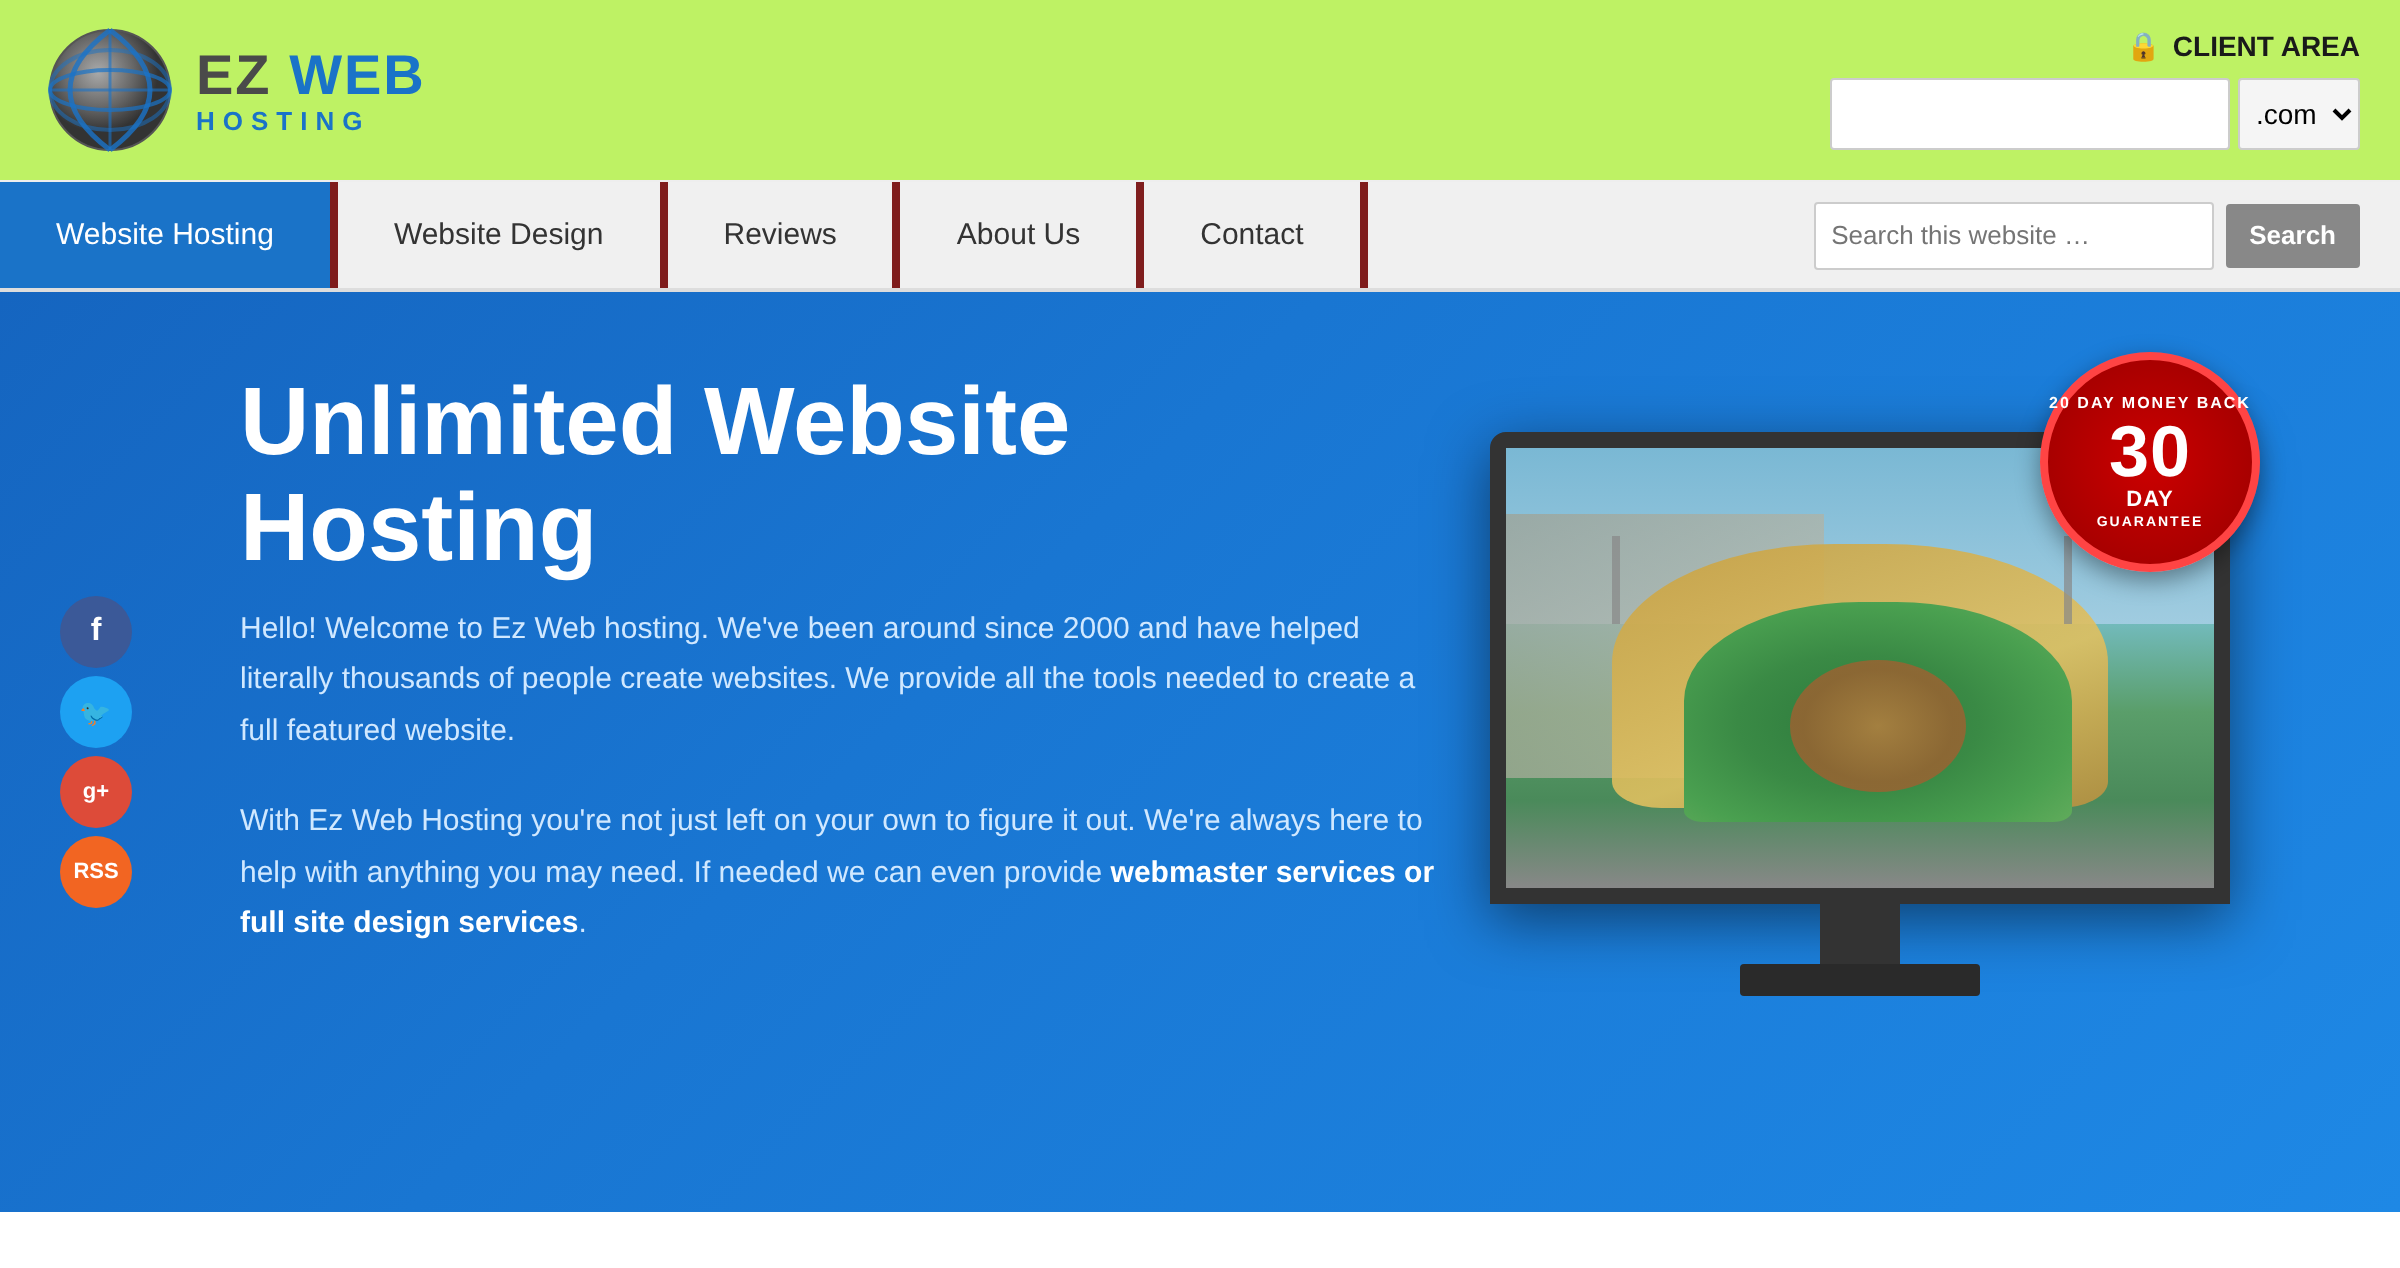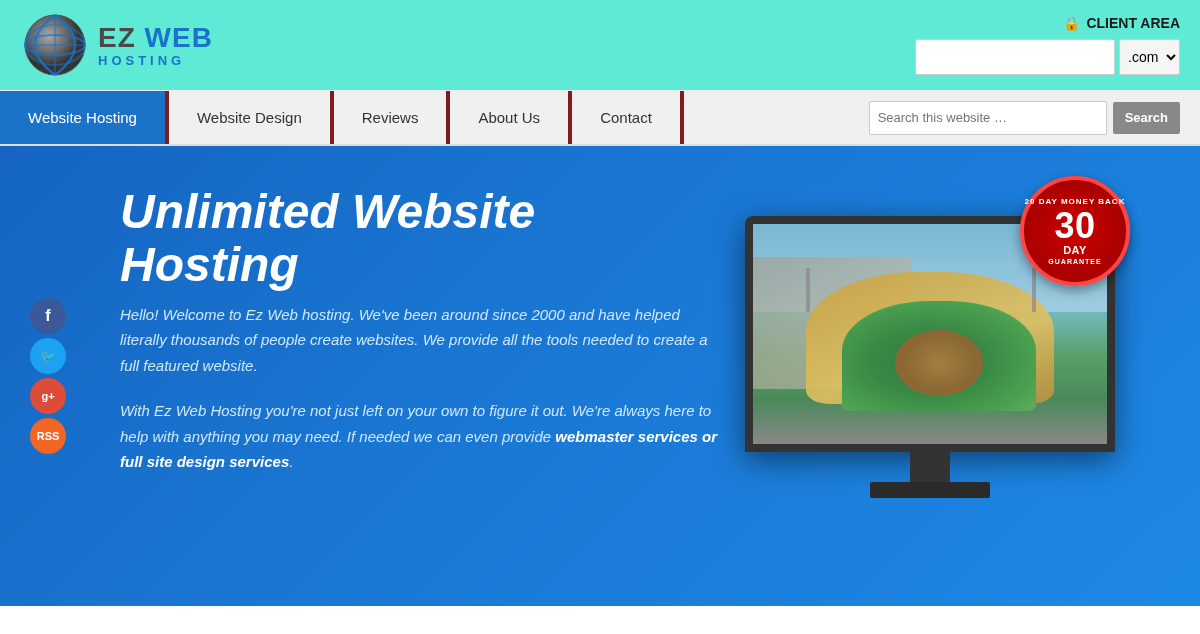--- a/index.html
+++ b/index.html
@@ -4,21 +4,21 @@
   <style>
     * { margin: 0; padding: 0; box-sizing: border-box; }
     body { font-family: Arial, sans-serif; background: #fff; width: 1200px; overflow-x: hidden; }
 
     
     .header {
       display: flex;
       align-items: center;
       justify-content: space-between;
       padding: 10px 20px;
-      background: #5eead4;
+      background: #bef264;
       border-bottom: 1px solid #eee;
     }
     .logo-area {
       display: flex;
       align-items: center;
     }
     .logo-icon {
       width: 70px;
       height: 70px;
       margin-right: 8px;
@@ -120,21 +120,21 @@
       background: #1a73c8;
       color: #fff;
     }
     .nav-search {
       display: flex;
       align-items: center;
       padding: 0 20px;
       gap: 6px;
     }
     .nav-search-input {
-      width: 238px;
+      width: 200px;
       height: 32px;
       border: 1px solid #ccc;
       padding: 16px 8px;
       font-size: 13px;
       color: #999;
       border-radius: 2px;
     }
     .nav-search-btn {
       height: 32px;
       background: #888;
@@ -153,21 +153,20 @@
       min-height: 460px;
       position: relative;
       overflow: hidden;
       padding: 40px 60px 40px 120px;
       display: flex;
     }
     .hero-content {
       flex: 1;
       color: #fff;
       max-width: 620px;
-      font-style: italic;
     }
     .hero-title {
       font-size: 48px;
       font-weight: bold;
       color: #fff;
       line-height: 1.1;
       margin-bottom: 10px;
     }
     .hero-subtitle {
       font-size: 28px;

